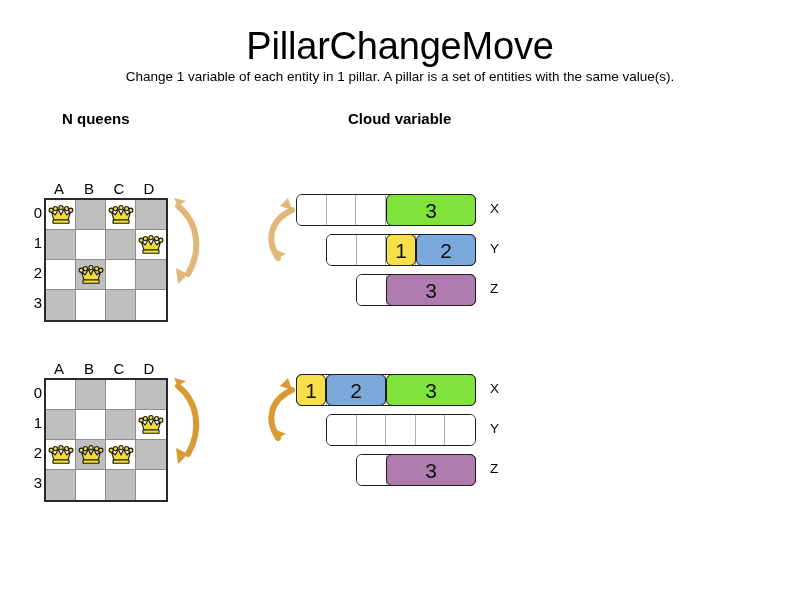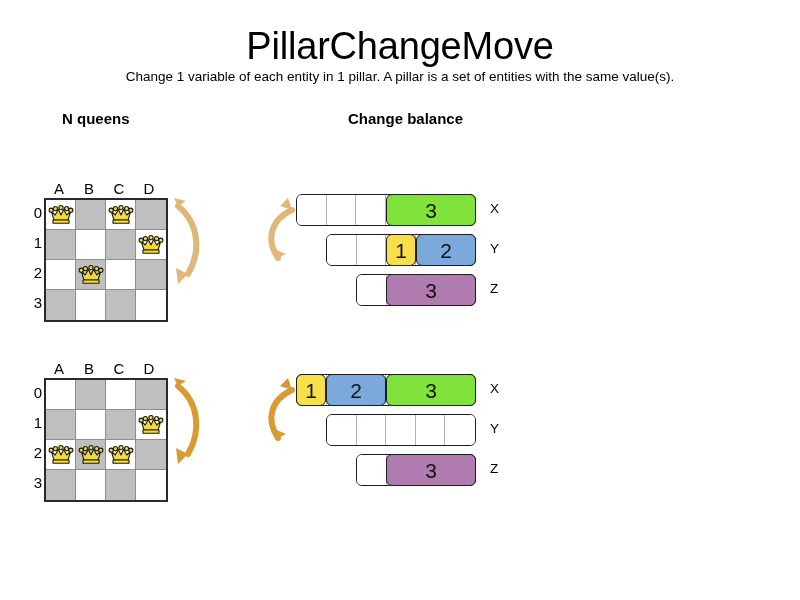--- a/index.html
+++ b/index.html
@@ -170,21 +170,21 @@
   #arrow-chess2 { left: 168px; top: 372px; }
   #arrow-cloud2 { left: 264px; top: 376px; }
 </style>
 </head>
 <body>
 
 <div id="page-title">PillarChangeMove</div>
 <div id="page-subtitle">Change 1 variable of each entity in 1 pillar. A pillar is a set of entities with the same value(s).</div>
 
 <div class="section-heading" id="heading-nqueens">N queens</div>
-<div class="section-heading" id="heading-cloud">Change balance</div>
+<div class="section-heading" id="heading-cloud">Cloud variable</div>
 
 <div class="board-wrap" id="board-top">
     <div class="col-labels">
       <div class="col-label">A</div>
       <div class="col-label">B</div>
       <div class="col-label">C</div>
       <div class="col-label">D</div>
     </div>
     <div class="row-labels">
       <div class="row-label">0</div>

